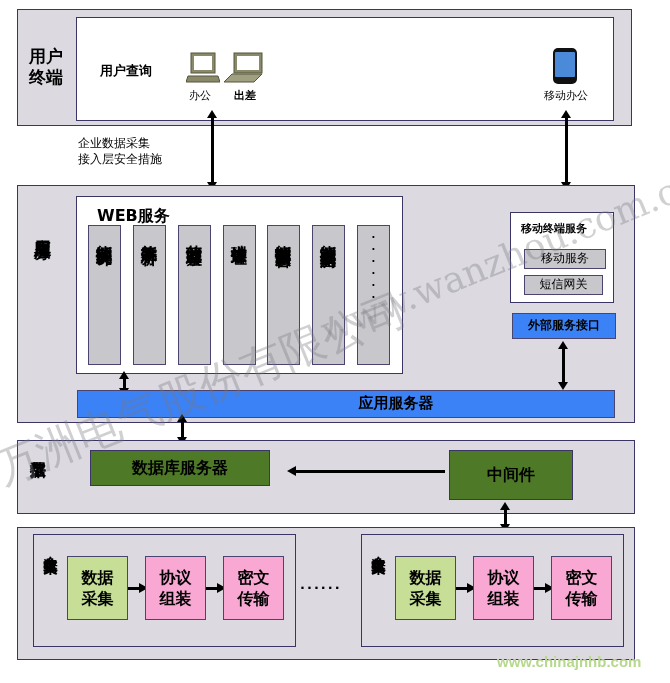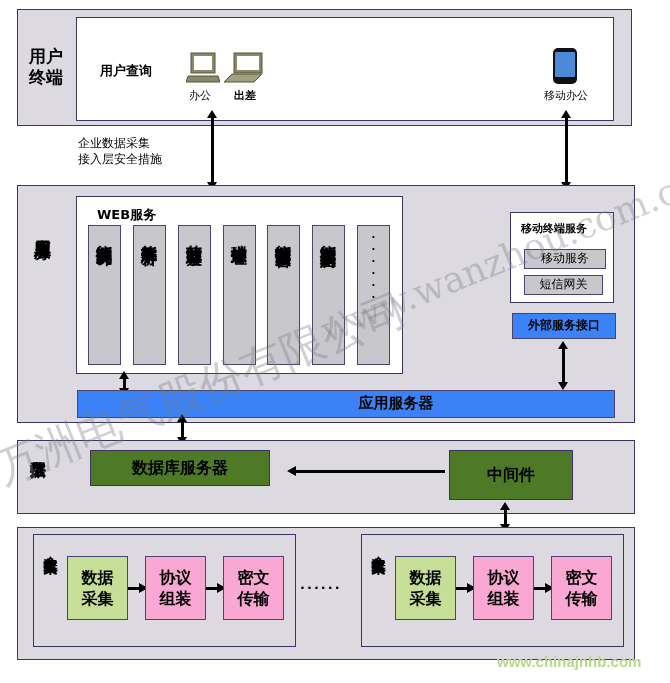--- a/index.html
+++ b/index.html
@@ -77,21 +77,21 @@
 
 <div class="abs" style="left:78px;top:135px;font-family:'DejaVu Serif',serif;font-size:12px;line-height:16px;">
   <div>企业数据采集</div>
   <div>接入层安全措施</div>
 </div>
 
 <div class="abs layer" style="left:17px;top:185px;width:618px;height:238px;"></div>
 <div class="abs layer-label vlabel" style="left:32px;top:226px;">应用服务层</div>
 
 <div class="abs white-box" style="left:76px;top:196px;width:327px;height:178px;"></div>
-<div class="abs" style="left:97px;top:206px;font-weight:bold;font-size:13px;">WEB服务</div>
+<div class="abs" style="left:97px;top:206px;font-weight:bold;font-size:16px;">WEB服务</div>
 
 <div class="abs col" style="left:88px;top:225px;width:33px;height:140px;">
     <span>能源消费统计</span>
   </div>
 <div class="abs col" style="left:133px;top:225px;width:33px;height:140px;">
     <span>能效水平分析</span>
   </div>
 <div class="abs col" style="left:178px;top:225px;width:33px;height:140px;">
     <span>节能监察管理</span>
   </div>

